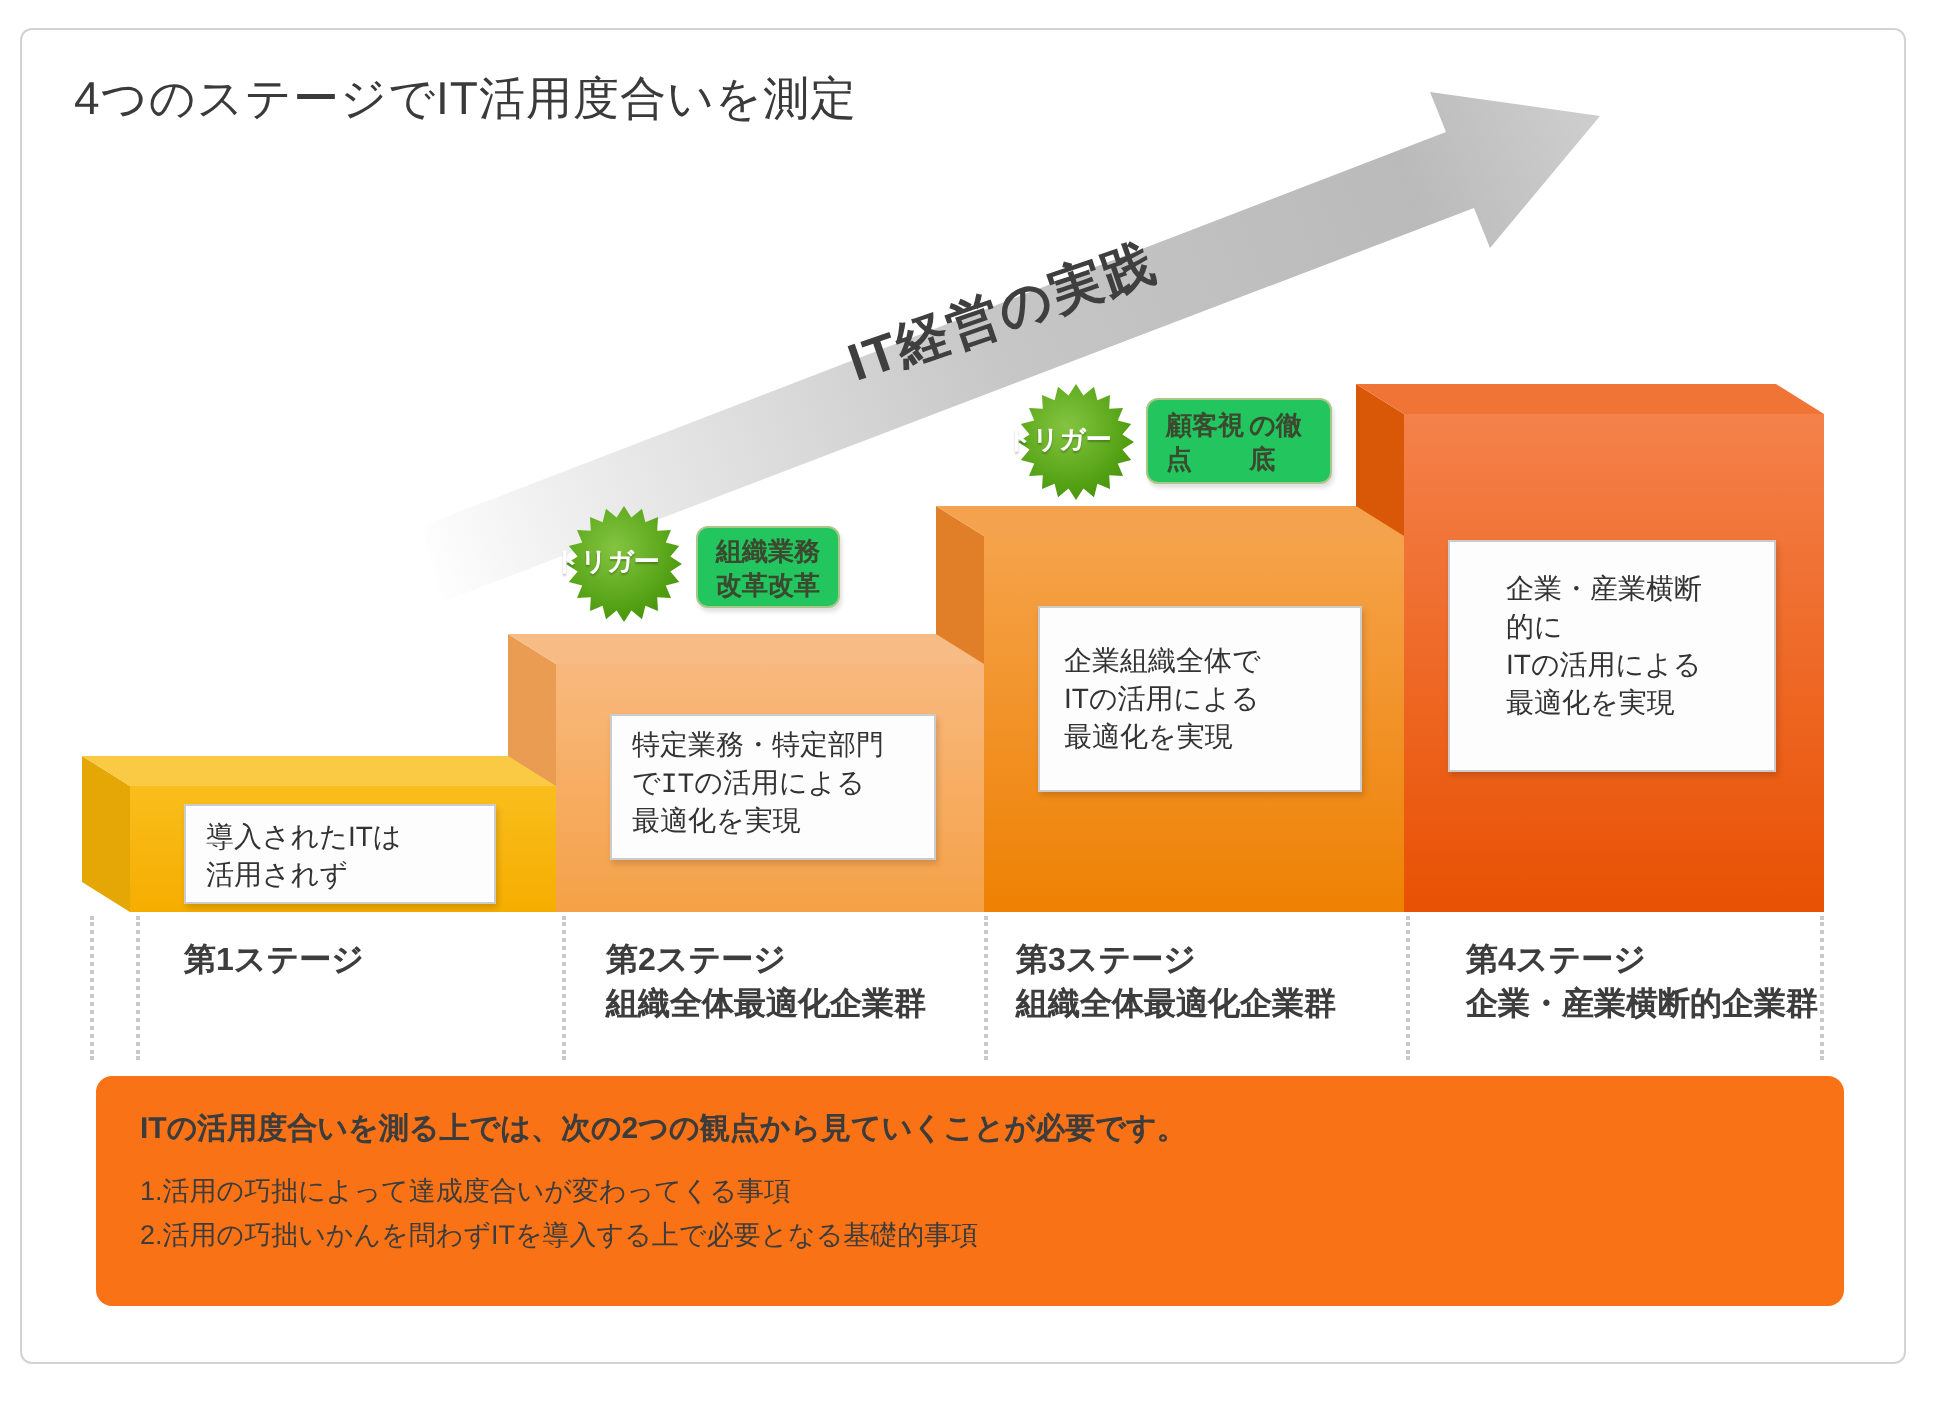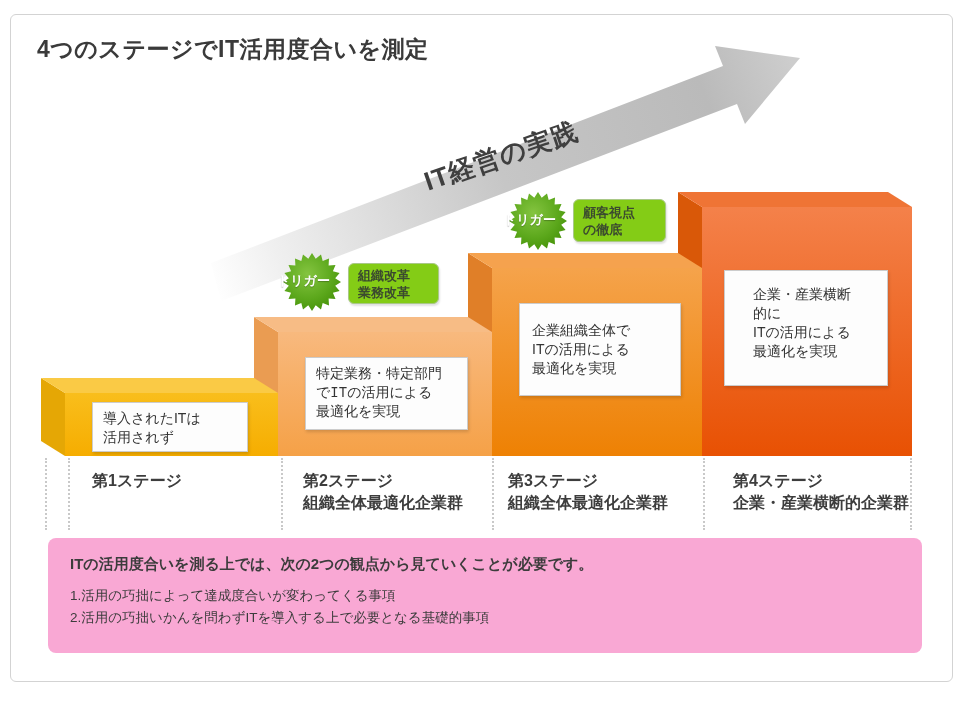--- a/index.html
+++ b/index.html
@@ -2,43 +2,43 @@
 <html><head>
 <meta charset="utf-8">
 <style>
   html,body{margin:0;padding:0;background:#ffffff;}
   body{width:972px;height:701px;position:relative;overflow:hidden;
        font-family:"Liberation Sans","DejaVu Sans",sans-serif;color:#3d3d3d;}
   .abs{position:absolute;}
   .canvas-frame{left:10px;top:14px;width:941px;height:666px;
       border:1px solid #d3d3d3;border-radius:6px;background:#ffffff;}
   svg.scene{left:0;top:0;width:972px;height:701px;}
-  .diagram-title{left:37px;top:34px;font-size:23px;font-weight:bold;color:#3a3a3a;letter-spacing:.5px;}
+  .diagram-title{left:37px;top:34px;font-size:23px;font-weight:normal;color:#3a3a3a;letter-spacing:.5px;}
   .arrow-label{left:391px;top:138px;width:220px;height:36px;line-height:36px;
       text-align:center;font-size:26px;font-weight:bold;color:#3f3f3f;letter-spacing:1px;
       transform:rotate(-19deg);}
   .note-box{background:#fdfdfd;border:1px solid #cccccc;box-shadow:1px 2px 3px rgba(0,0,0,.15);
       font-size:14px;line-height:19px;color:#333;box-sizing:border-box;}
   .note-1{left:92px;top:402px;width:156px;height:50px;padding:6px 10px;}
   .note-2{left:305px;top:357px;width:163px;height:73px;padding:7px 10px;font-family:Liberation Mono, monospace;}
   .note-3{left:519px;top:303px;width:162px;height:93px;padding:17px 12px;}
   .note-4{left:724px;top:270px;width:164px;height:116px;padding:14px 28px;}
-  .trigger-label{background:#84cc16;border:1px solid #a9c887;border-radius:6px;
+  .trigger-label{background:#22c55e;border:1px solid #a9c887;border-radius:6px;
       box-shadow:1px 2px 2px rgba(0,0,0,.12);box-sizing:border-box;
       font-size:13px;font-weight:bold;line-height:17px;color:#3b4a2f;
-      padding:3px 9px;display:flex;flex-direction:column;justify-content:center;}
-  .trigger-label-2{left:348px;top:263px;width:91px;height:41px;}
+      padding:3px 9px;display:flex;flex-direction:row;justify-content:center;align-items:center;}
+  .trigger-label-2{left:348px;top:263px;width:72px;height:41px;}
   .trigger-label-3{left:573px;top:199px;width:93px;height:43px;}
   .trigger-text{width:70px;height:20px;line-height:20px;text-align:left;
       font-size:13px;font-weight:bold;color:#ffffff;text-shadow:0 1px 1px rgba(0,0,0,.25);}
   .trigger-text-2{left:277px;top:271px;}
   .trigger-text-3{left:503px;top:210px;}
   .stage-sep{top:458px;height:72px;width:0;border-left:2px dotted #c9c9c9;}
   .stage-label{top:470px;font-size:16px;font-weight:bold;color:#3d3d3d;line-height:22px;white-space:nowrap;}
-  .footer-note{left:48px;top:538px;width:874px;height:115px;background:#f9a8d4;border-radius:8px;
+  .footer-note{left:48px;top:538px;width:874px;height:115px;background:#f97316;border-radius:8px;
       box-sizing:border-box;padding:17px 22px 0 22px;}
   .footer-heading{font-size:15px;font-weight:bold;color:#3c3c3c;}
   .footer-items{margin-top:11px;font-size:13.5px;font-weight:normal;color:#3c3c3c;line-height:22px;}
 </style>
 </head>
 <body>
 
 <div class="abs canvas-frame"></div>
 
 <svg class="abs scene" viewBox="0 0 972 701">

